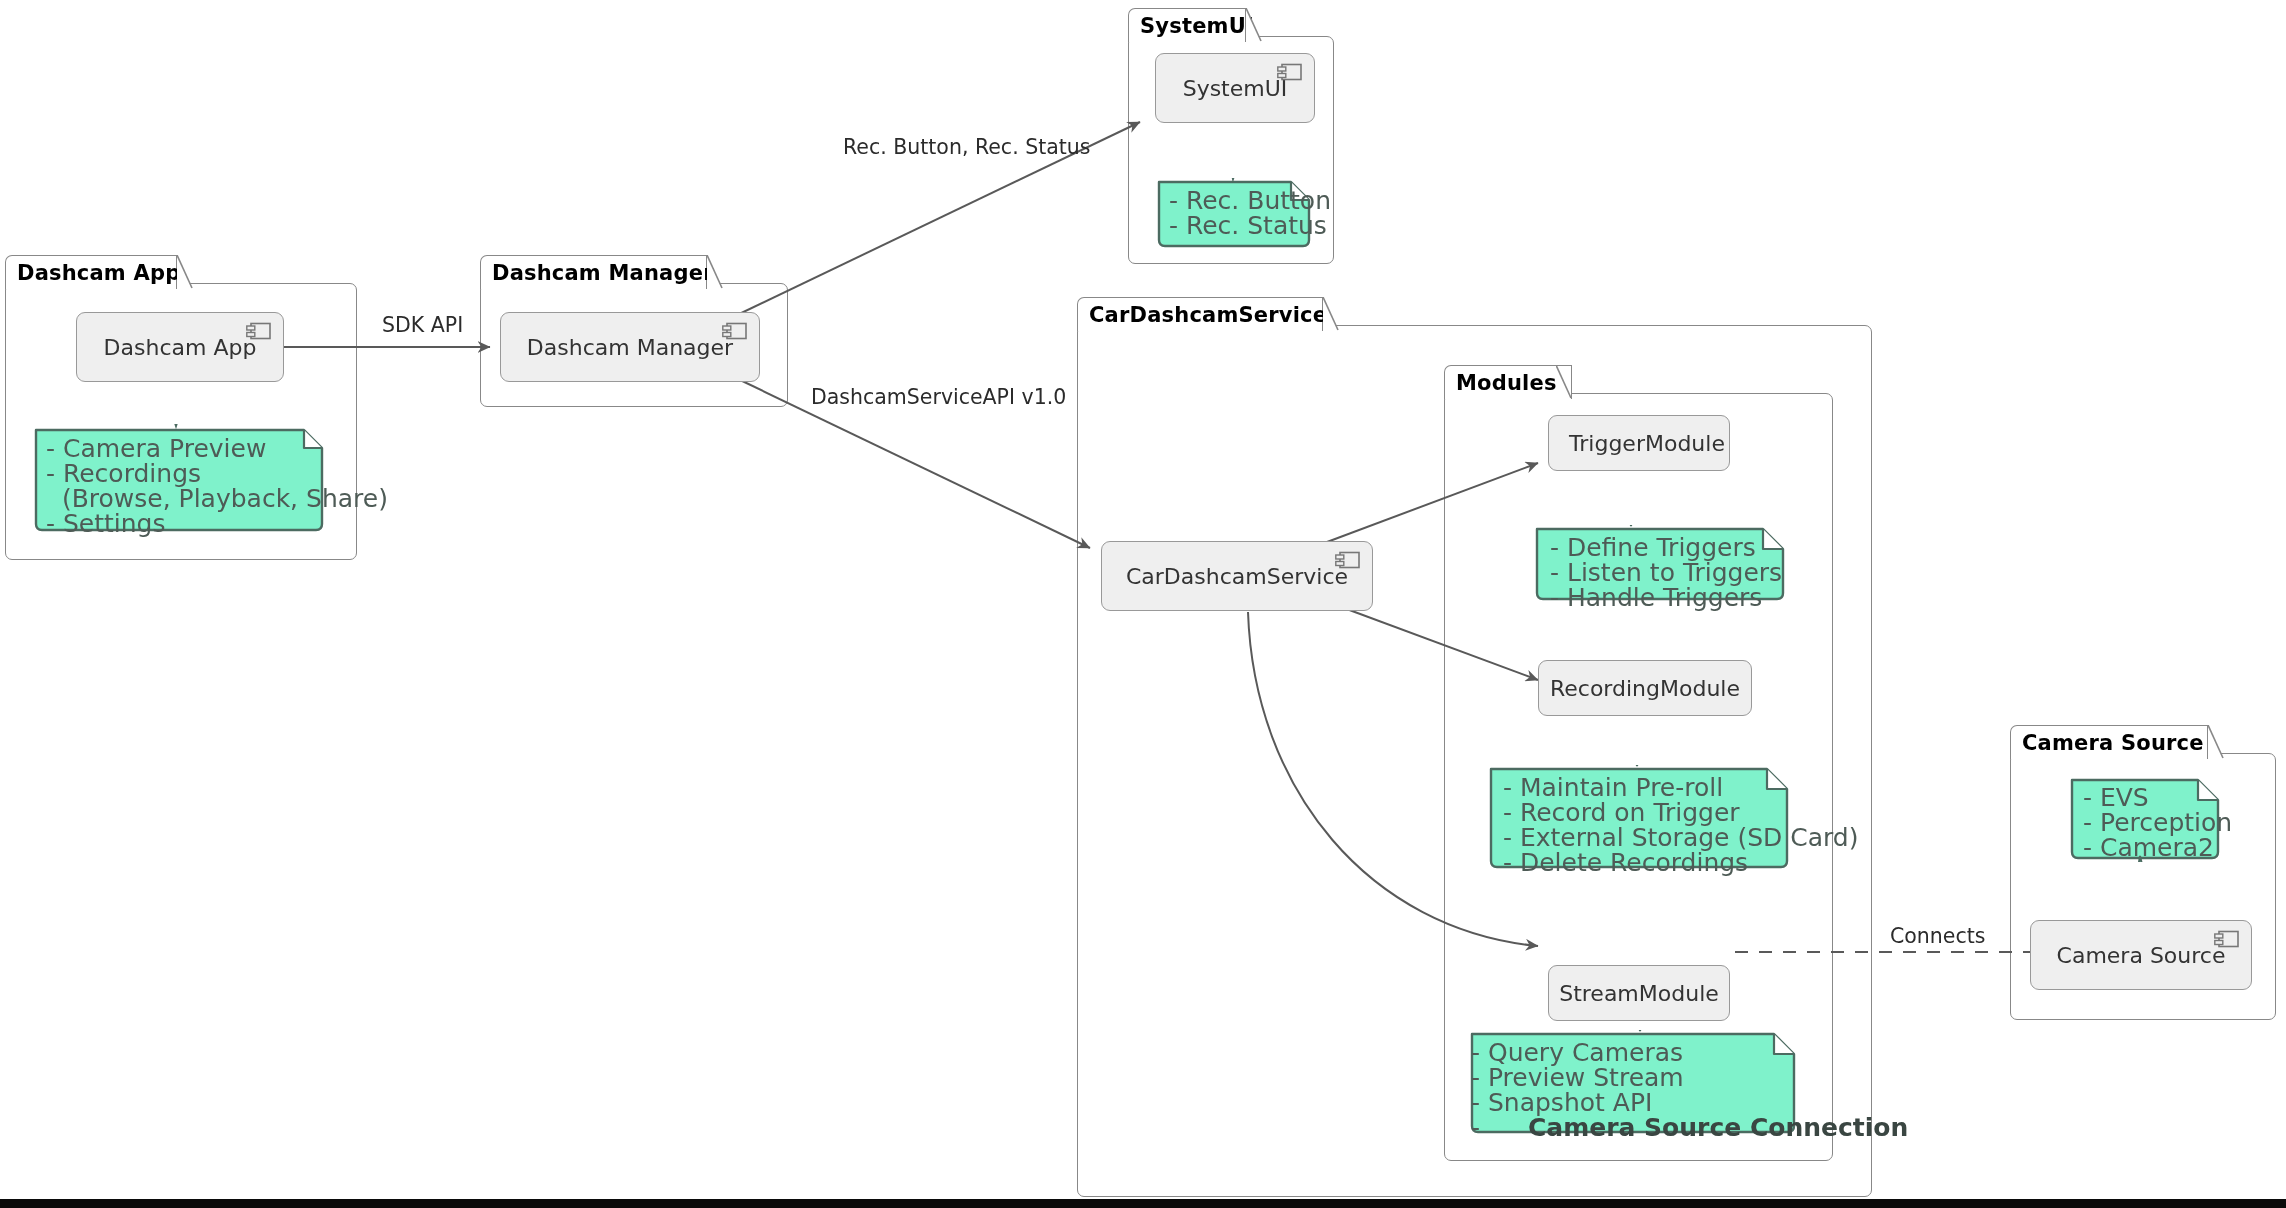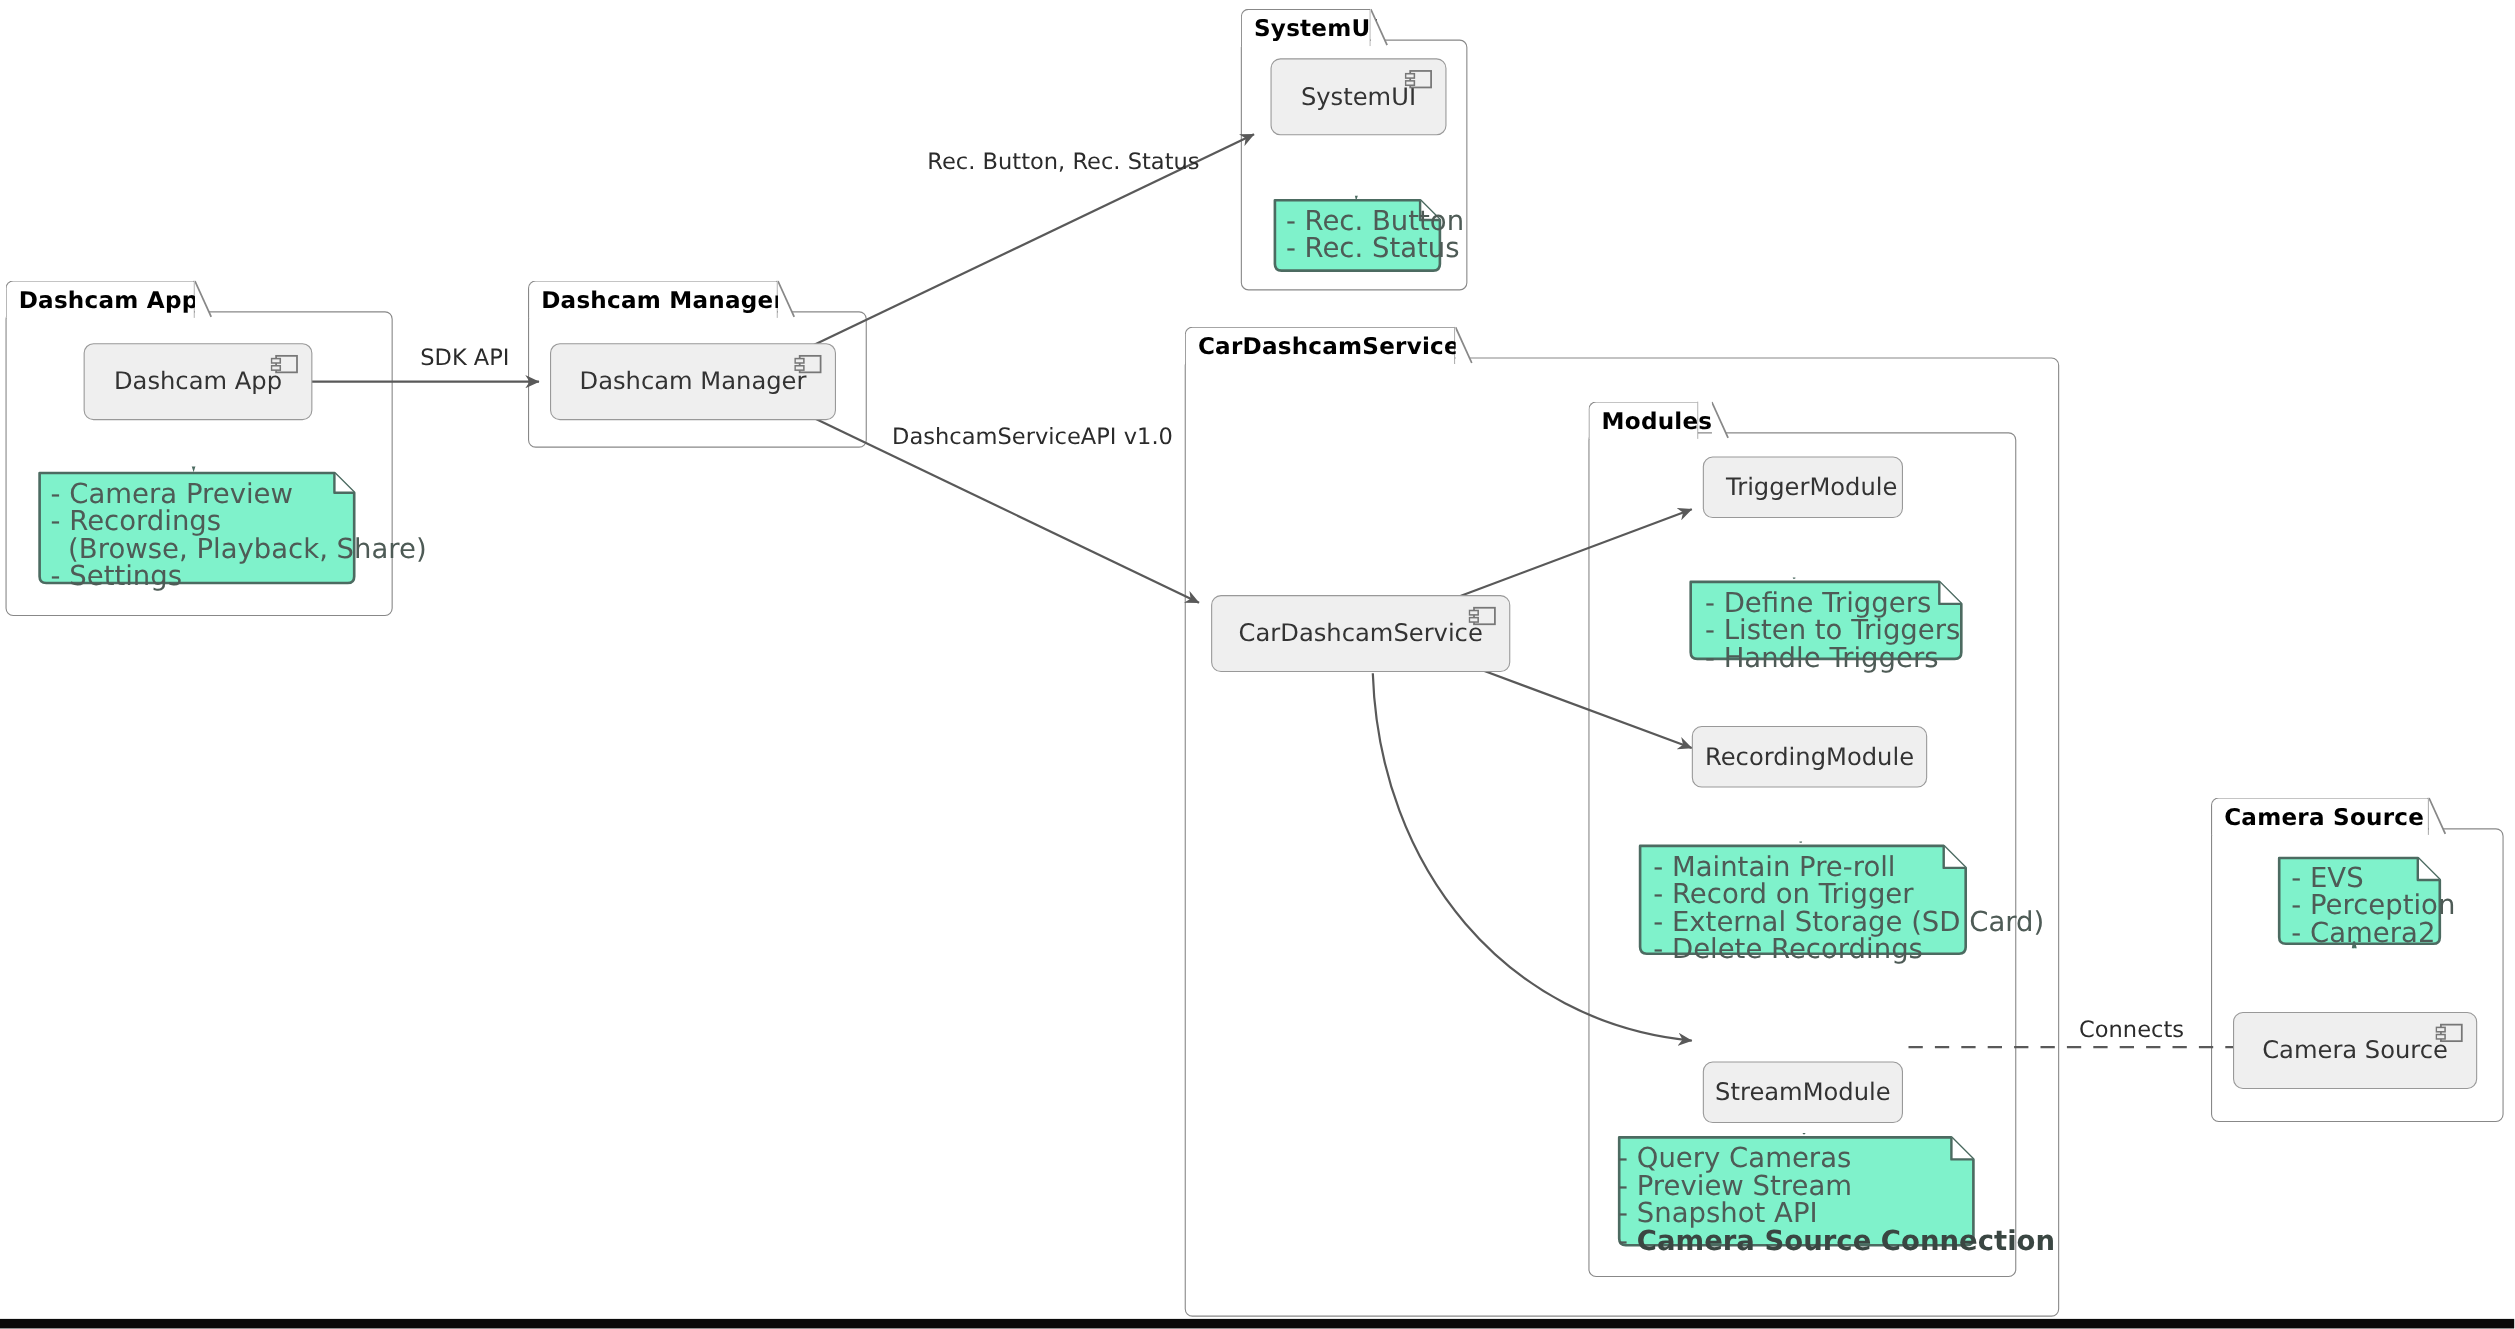--- a/index.html
+++ b/index.html
@@ -93,21 +93,21 @@
     left: 12px;
     top: 8px;
     right: 14px;
     font-size: 25px;
     line-height: 25px;
     color: #4E5B56;
     white-space: pre;
     z-index: 9;
     pointer-events: none;
   }
-  .note-text b { color: #3A4642; }
+  .note-text b { color: #3A4642; margin-left: 40px; }
   
   .edges {
     position: absolute;
     left: 0; top: 0;
     width: 2286px; height: 1208px;
     z-index: 4;
     pointer-events: none;
   }
   .edge-label {
     position: absolute;
@@ -276,21 +276,21 @@
     <div class="pkg-tab-slant" style="left:246px;">
       <svg width="16" height="34" viewBox="0 0 16 34">
           <path d="M0,0 L15,33 L0,33 Z" fill="#FFFFFF" stroke="none"></path>
           <path d="M0,0 L15,33" stroke="#888888" stroke-width="1.6" fill="none"></path>
         </svg>
     </div>
   </div>
 
   <div class="pkg" style="left:1444px; top:365px; width:389px; height:796px;">
     <div class="pkg-body" style="left:0; top:28px; width:389px; height:768px;"></div>
-    <div class="pkg-tab" style="width:100px;">
+    <div class="pkg-tab" style="width:128px;">
       <span class="pkg-tab-label">Modules</span>
     </div>
     <div class="pkg-tab-slant" style="left:112px;">
       <svg width="16" height="34" viewBox="0 0 16 34">
           <path d="M0,0 L15,33 L0,33 Z" fill="#FFFFFF" stroke="none"></path>
           <path d="M0,0 L15,33" stroke="#888888" stroke-width="1.6" fill="none"></path>
         </svg>
     </div>
   </div>
 

